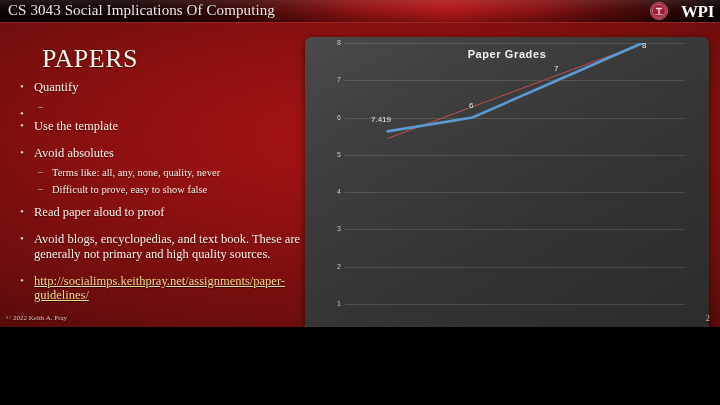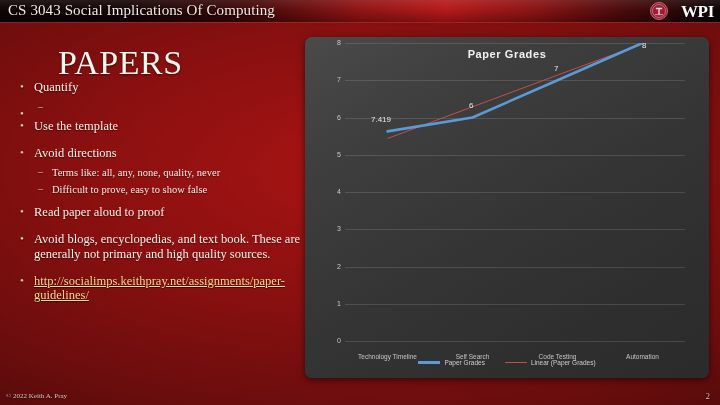--- a/index.html
+++ b/index.html
@@ -2,21 +2,21 @@
 <html><head>
 <meta charset="utf-8">
 <style>
   html,body{margin:0;padding:0;}
   body{
     width:720px;height:405px;overflow:hidden;
     font-family:"Liberation Serif", serif;
     background:#000;
   }
   .slide{
-    position:relative;width:720px;height:405px;overflow:hidden;
+    position:relative;width:720px;height:327px;overflow:hidden;
     background:
       radial-gradient(ellipse 130% 110% at 50% 42%, #a81414 0%, #8c1010 28%, #6a0d0d 55%, #400707 78%, #2a0404 100%);
   }
   
   .banner{
     position:absolute;left:0;top:0;width:720px;height:22px;
     background:
       linear-gradient(to right,
         #0a0000 0%, #120101 18%, #3d0505 34%, #8f1111 50%, #b31616 62%,
         #8a1010 74%, #4a0707 86%, #1b0202 96%, #080000 100%);
@@ -39,22 +39,22 @@
   }
   .wpi-seal{width:18px;height:18px;display:block;}
   .wpi-text{
     font-size:17px;font-weight:bold;color:#ffffff;
     font-family:"Liberation Serif", serif;letter-spacing:-0.3px;
     text-shadow:0 1px 1px rgba(0,0,0,0.8);line-height:1;
   }
 
   
   .slide-title{
-    position:absolute;left:58px;top:44px;
-    font-size:34px;color:#fdf6ef;letter-spacing:0.5px;
+    position:absolute;left:42px;top:44px;
+    font-size:26px;color:#fdf6ef;letter-spacing:0.5px;
     text-shadow:0 1px 2px rgba(0,0,0,0.55);
     text-align:right;
   }
 
   
   .body{
     position:absolute;left:12px;top:80px;width:292px;
   }
   .b1{
     position:relative;padding-left:22px;margin-bottom:7px;
@@ -172,21 +172,21 @@
     <div class="gap"></div>
 
     <div class="b1">
       <span class="dot">•</span>
       <span>Use the template</span>
     </div>
     <div class="gap"></div>
 
     <div class="b1">
       <span class="dot">•</span>
-      <span>Avoid directions</span>
+      <span>Avoid absolutes</span>
     </div>
     <div class="b2">
       <span class="dash">–</span>
       <span>Terms like: all, any, none, quality, never</span>
     </div>
     <div class="b2">
       <span class="dash">–</span>
       <span>Difficult to prove, easy to show false</span>
     </div>
     <div class="gap"></div>

